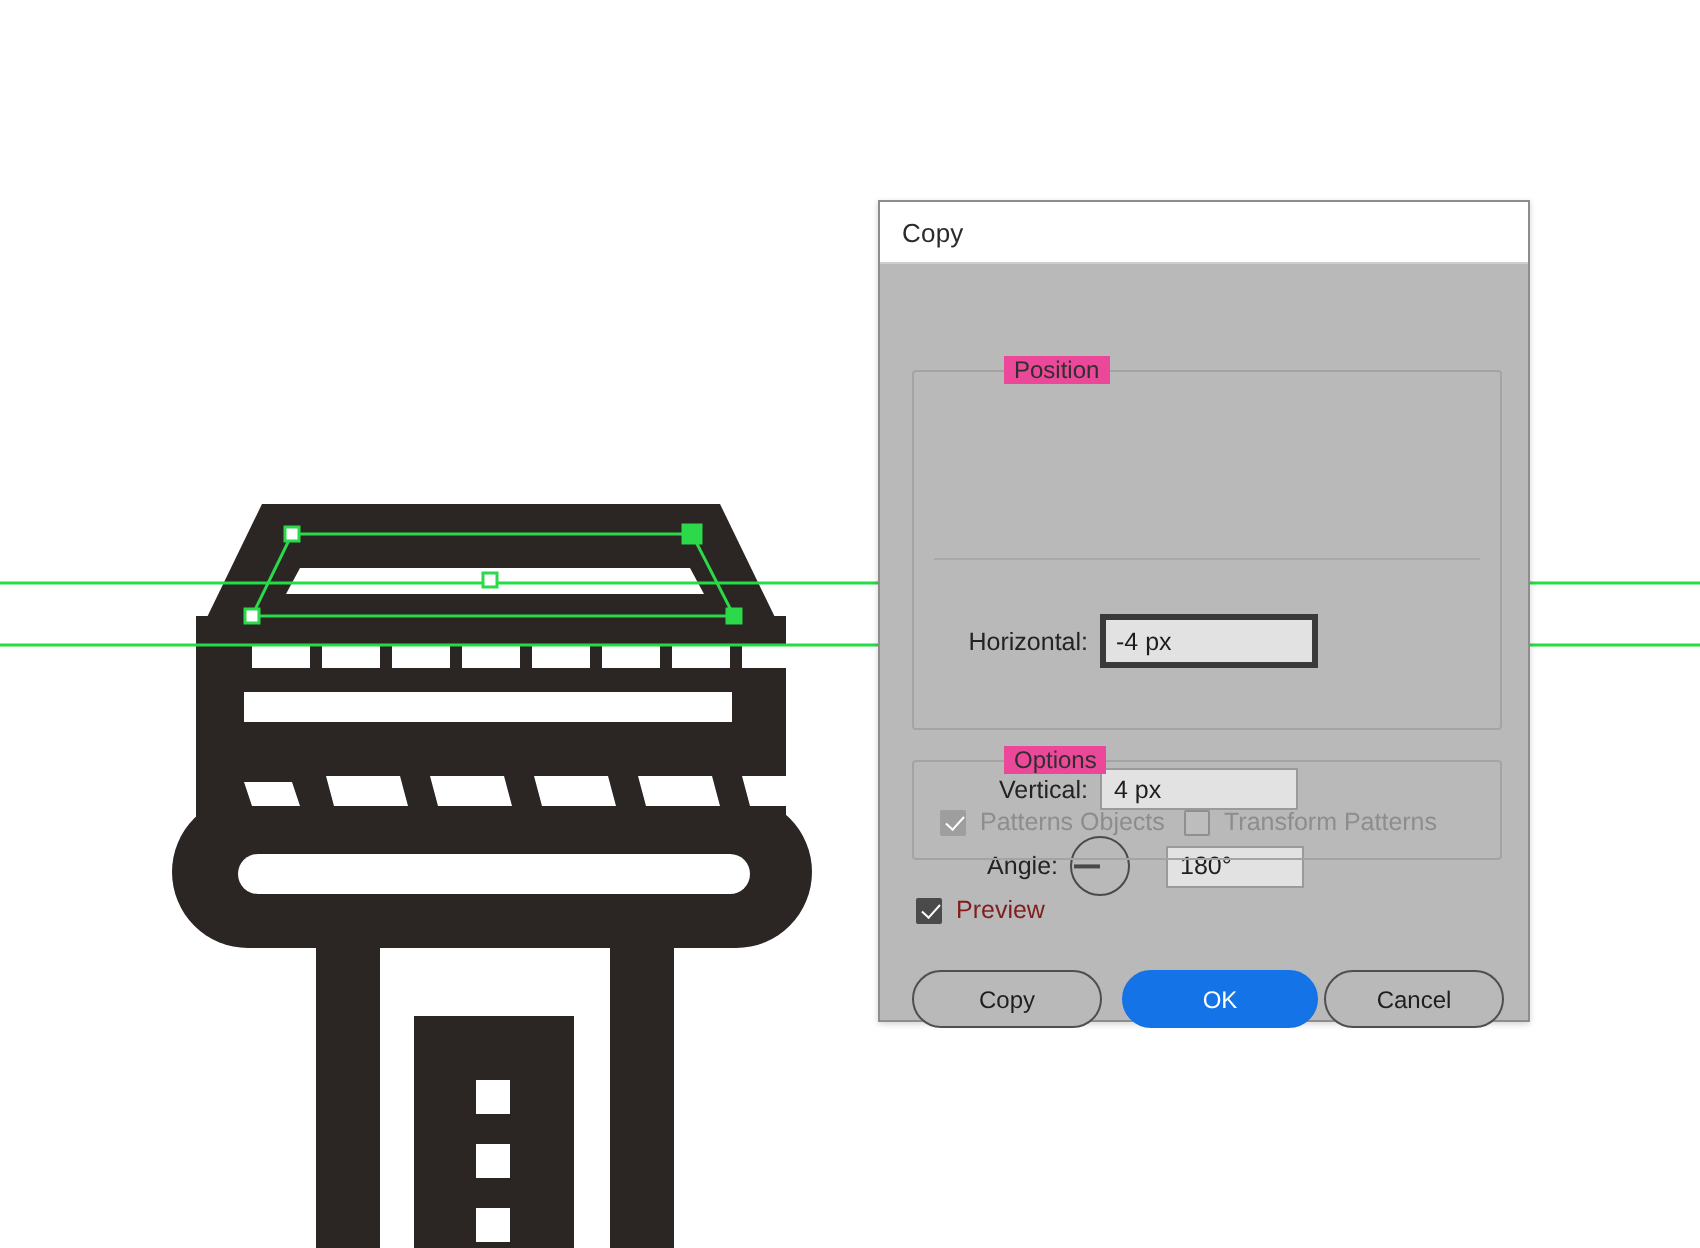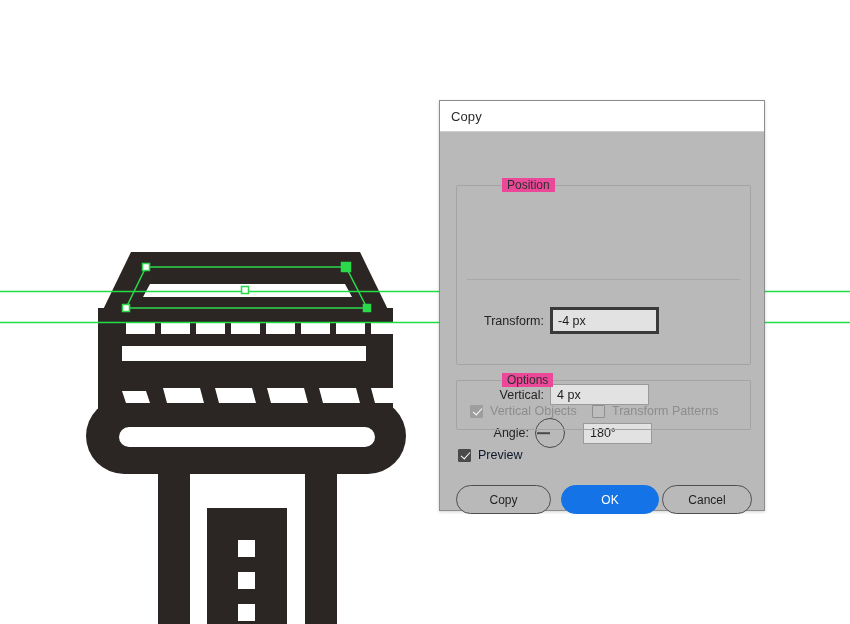--- a/index.html
+++ b/index.html
@@ -178,21 +178,21 @@
     position: absolute;
     left: 3.6px; top: .8px;
     width: 4px; height: 8px;
     border: solid #ffffff;
     border-width: 0 1.8px 1.8px 0;
     transform: rotate(42deg);
   }
   .cbox.disabled { background: #9e9e9e; border-color: #9e9e9e; }
   .cbox.disabled.checked { background: #9e9e9e; border-color: #9e9e9e; }
   .cbox.disabled.unchecked { background: #bdbdbd; border-color: #8f8f8f; }
-  .cb-label { font-size: 12.5px; color: #0f172a; }
+  .cb-label { font-size: 12.5px; color: #7f1d1d; }
   .cb-label.disabled { color: #8d8d8d; }
 
   #cb-transform-objects { left: 30px; top: 272px; }
   #cb-transform-patterns { left: 152px; top: 272px; }
   #cb-preview { left: 18px; top: 316px; }
 
   
   .btn {
     position: absolute;
     height: 29px;
@@ -291,21 +291,21 @@
   </div>
 
   <div class="dialog-body">
 
     <div class="groupbox" id="group-position-outer">
       <span class="group-legend">Position</span>
       <div class="group-sep"></div>
     </div>
 
     <div class="field-row" id="row-horizontal">
-      <span class="field-label">Transform:</span>
+      <span class="field-label">Horizontal:</span>
       <div class="textfield focused">-4 px</div>
     </div>
 
 
     <div class="field-row" id="row-distance">
       <span class="field-label">Vertical:</span>
       <div class="textfield">4 px</div>
     </div>
 
     <div class="field-row" id="row-angle">
@@ -315,21 +315,21 @@
       </div>
       <div class="textfield">180°</div>
     </div>
 
     <div class="groupbox" id="group-options">
       <span class="group-legend">Options</span>
     </div>
 
     <div class="cb-row" id="cb-transform-objects">
       <span class="cbox checked disabled"></span>
-      <span class="cb-label disabled">Vertical Objects</span>
+      <span class="cb-label disabled">Patterns Objects</span>
     </div>
 
     <div class="cb-row" id="cb-transform-patterns">
       <span class="cbox unchecked disabled"></span>
       <span class="cb-label disabled">Transform Patterns</span>
     </div>
 
     <div class="cb-row" id="cb-preview">
       <span class="cbox checked"></span>
       <span class="cb-label">Preview</span>

